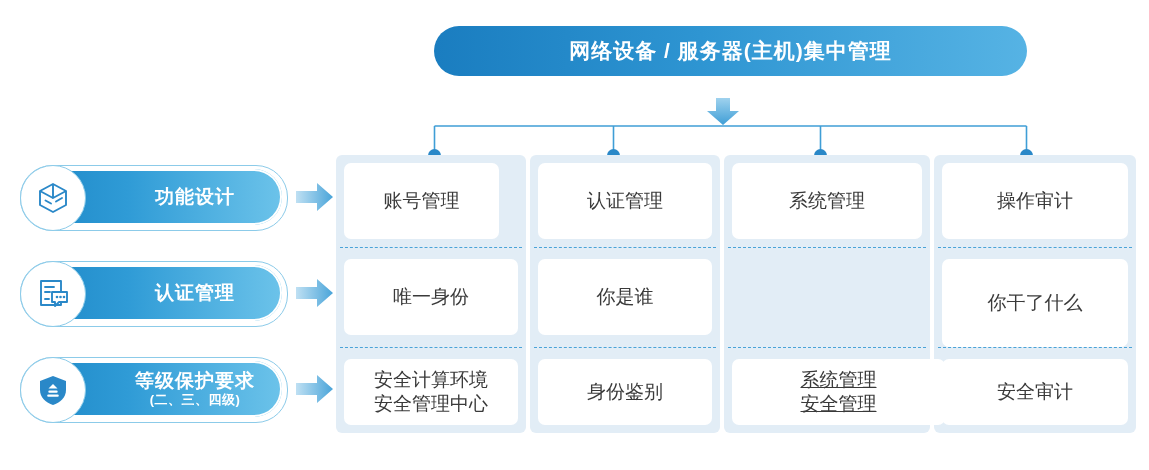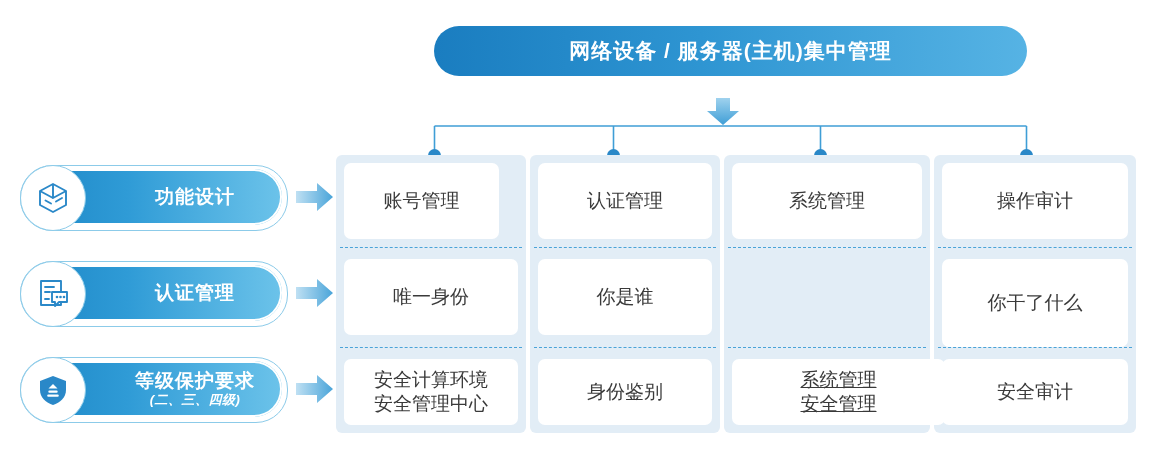--- a/index.html
+++ b/index.html
@@ -39,21 +39,21 @@
   .pill-ring{
     position:absolute;left:20px;width:266px;height:64px;
     border:1.5px solid #8ccbe9;border-radius:32px;
   }
   .pill-label{
     position:absolute;left:96px;right:12px;top:0;bottom:0;
     display:flex;flex-direction:column;align-items:center;justify-content:center;
     color:#ffffff;font-weight:bold;line-height:1.15;
   }
   .pill-label .main{font-size:19px;letter-spacing:1px;white-space:nowrap;}
-  .pill-label .sub{font-size:13px;letter-spacing:0.5px;white-space:nowrap;margin-top:1px;font-style:italic;}
+  .pill-label .sub{font-size:13px;letter-spacing:0.5px;white-space:nowrap;margin-top:1px;}
   .pill-icon-circle{
     position:absolute;left:20px;width:64px;height:64px;border-radius:50%;
     background:#ffffff;border:1.5px solid #8ccbe9;
     display:flex;align-items:center;justify-content:center;
   }
 
   .row-arrow{position:absolute;left:296px;width:38px;height:30px;}
 
   
   .grid{position:absolute;left:336px;top:155px;width:800px;height:278px;}

